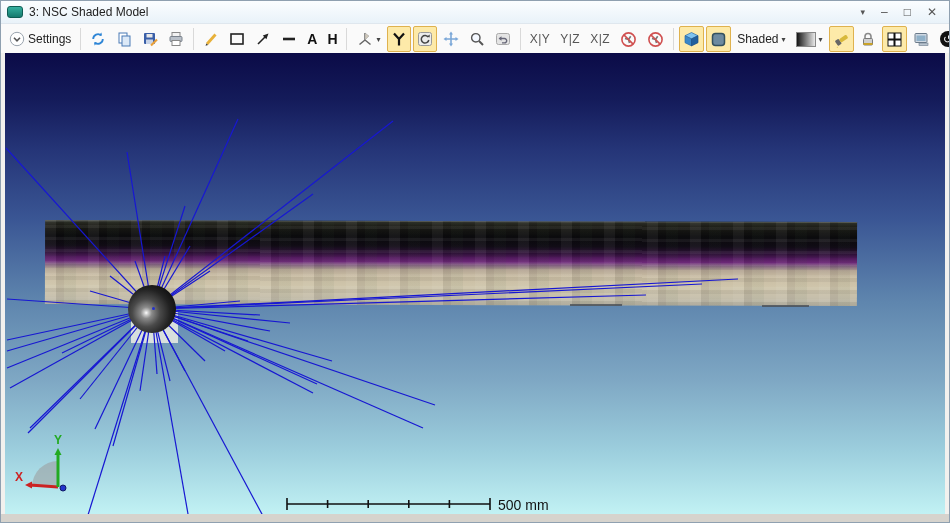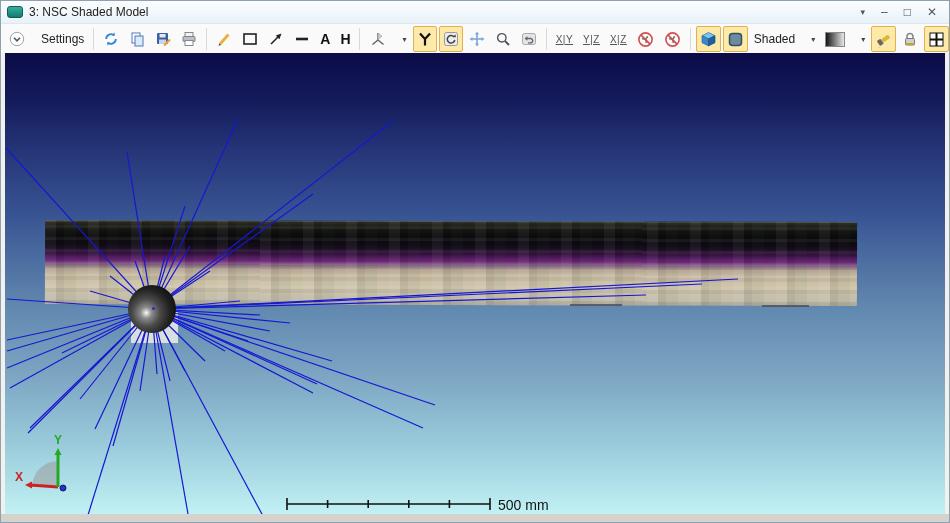--- a/index.html
+++ b/index.html
@@ -21,25 +21,25 @@
     color:#555;font-size:12px;padding-right:6px;}
   .win-controls span{cursor:default;line-height:1;}
   .wc-menu{font-size:9px;}
   
   .toolbar{
     height:30px;display:flex;align-items:center;gap:2px;padding:0 4px;
     background:#fafafa;border-bottom:1px solid #c6cbd1;font-size:12px;color:#222;
     white-space:nowrap;
   }
   .tb-sep{width:1px;height:22px;background:#d9d9d9;margin:0 3px;flex:0 0 auto;}
-  .tb-btn{height:24px;display:flex;align-items:center;gap:16px;padding:0 3px;
+  .tb-btn{height:24px;display:flex;align-items:center;gap:3px;padding:0 3px;
     border:1px solid transparent;border-radius:2px;flex:0 0 auto;justify-content:center;}
   .tb-btn.hl{background:#fdeaa9;border-color:#dfb24e;}
   .tb-label{font-size:12px;color:#222;}
-  .tb-small{font-size:10px;color:#555;letter-spacing:0.5px;text-decoration:underline;}
+  .tb-small{font-size:12px;color:#555;letter-spacing:0.5px;}
   .caret{font-size:8px;color:#444;}
   .glyphA{font-weight:bold;font-size:14px;color:#111;}
   .glyphH{font-weight:bold;font-size:14px;color:#111;letter-spacing:-1px;}
   .swatch{width:18px;height:13px;border:1px solid #888;
     background:linear-gradient(90deg,#151515,#e8e8e8);}
   .reset-circle{width:16px;height:16px;border-radius:50%;background:#111;color:#fff;
     font-size:11px;display:flex;align-items:center;justify-content:center;line-height:1;}
   
   .viewport{
     position:absolute;left:4px;top:52px;width:940px;height:462px;overflow:hidden;

